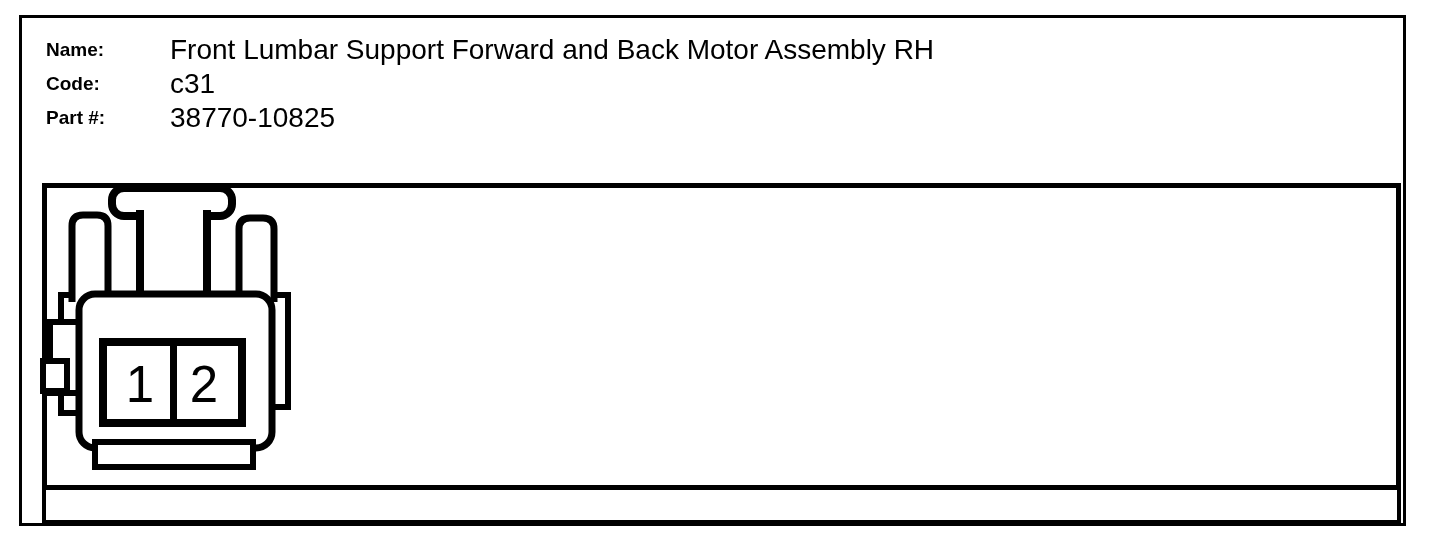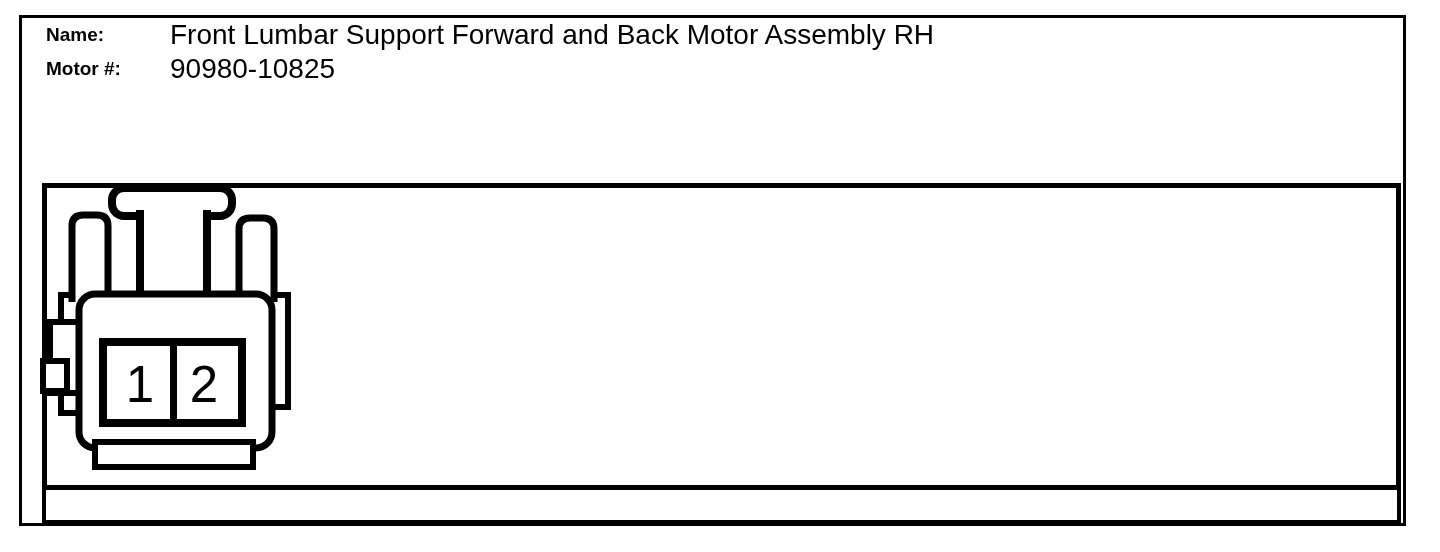--- a/index.html
+++ b/index.html
@@ -15,21 +15,21 @@
   
   .outer-frame {
     left: 19px; top: 15px;
     width: 1387px; height: 511px;
     border: 3px solid #000;
     background: #fff;
   }
 
   
   .header-block {
-    left: 46px; top: 18px;
+    left: 46px; top: 33px;
     width: 1200px;
   }
   .hdr-row {
     display: flex;
     height: 34px;
     align-items: center;
   }
   .hdr-label {
     width: 124px;
     font-weight: bold;
@@ -74,22 +74,26 @@
 <body>
 
 <div class="abs outer-frame"></div>
 
 <div class="abs header-block">
   <div class="hdr-row">
     <span class="hdr-label">Name:</span>
     <span class="hdr-value">Front Lumbar Support Forward and Back Motor Assembly RH</span>
   </div>
   <div class="hdr-row">
-    <span class="hdr-label">Motor #:</span>
-    <span class="hdr-value">90980-10825</span>
+    <span class="hdr-label">Code:</span>
+    <span class="hdr-value">c31</span>
+  </div>
+  <div class="hdr-row">
+    <span class="hdr-label">Part #:</span>
+    <span class="hdr-value">38770-10825</span>
   </div>
 </div>
 
 <div class="abs diagram-box"></div>
 
 <div class="abs footer-strip"></div>
 
 <svg class="connector-svg" viewBox="0 0 1440 552">
 
   <rect class="ln" x="61" y="295" width="26" height="118" stroke-width="6"></rect>

